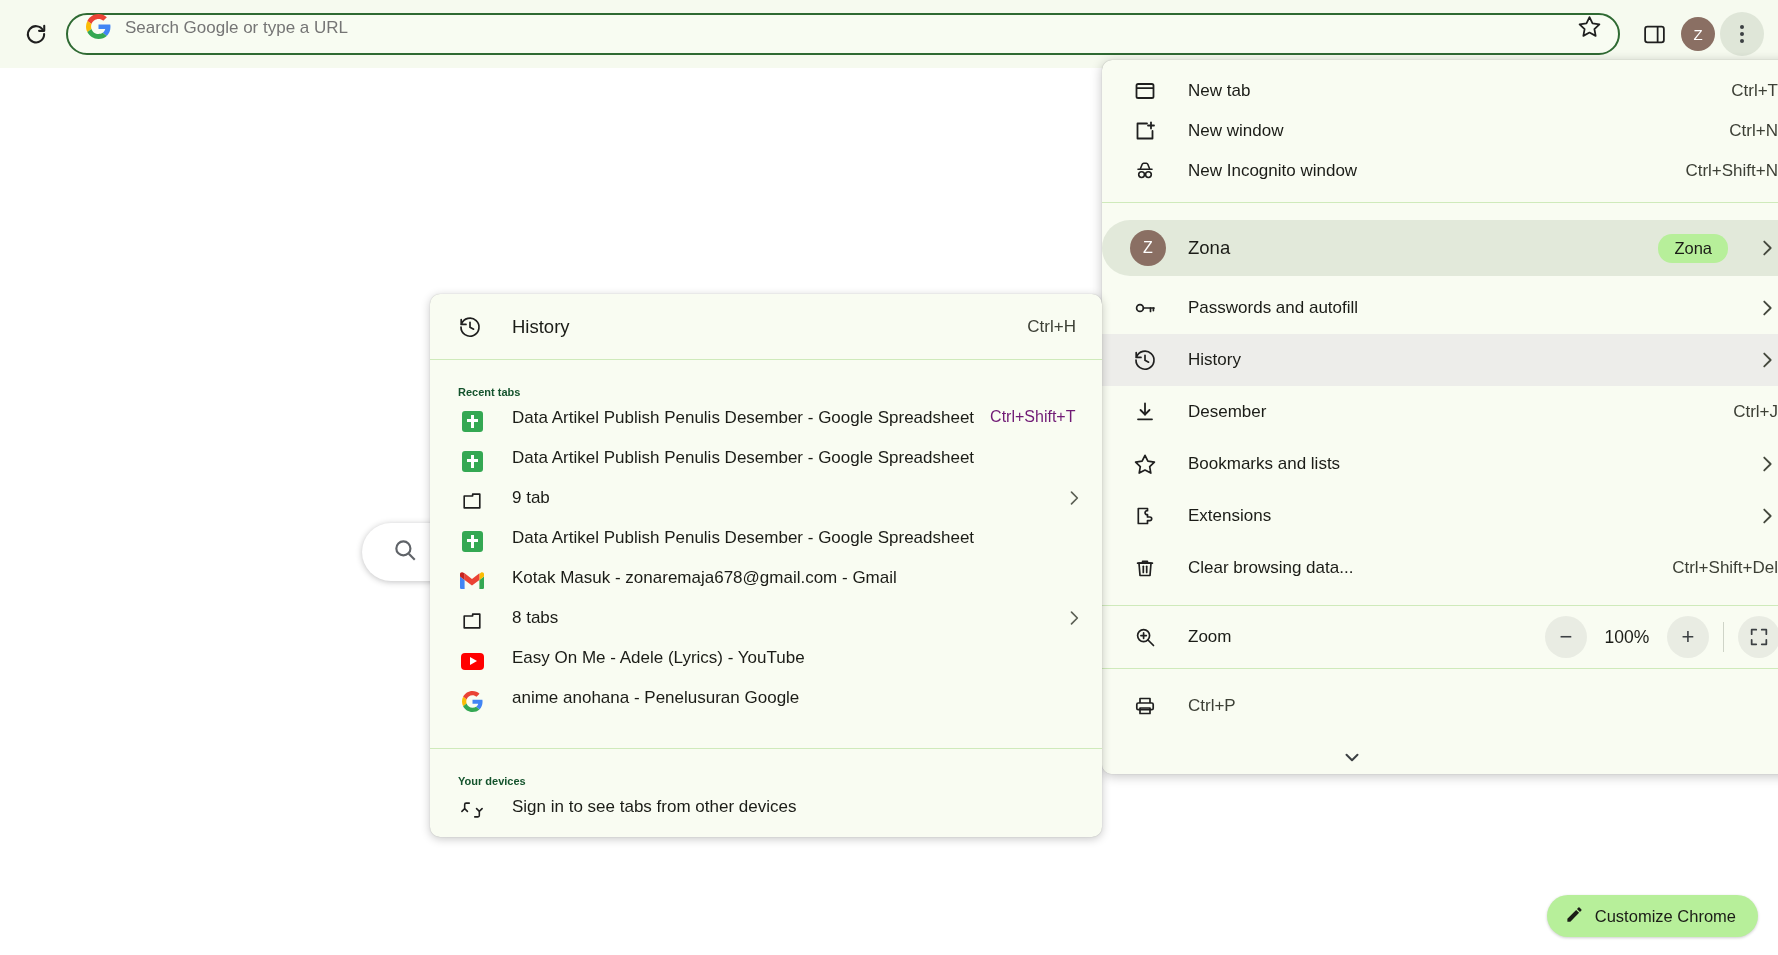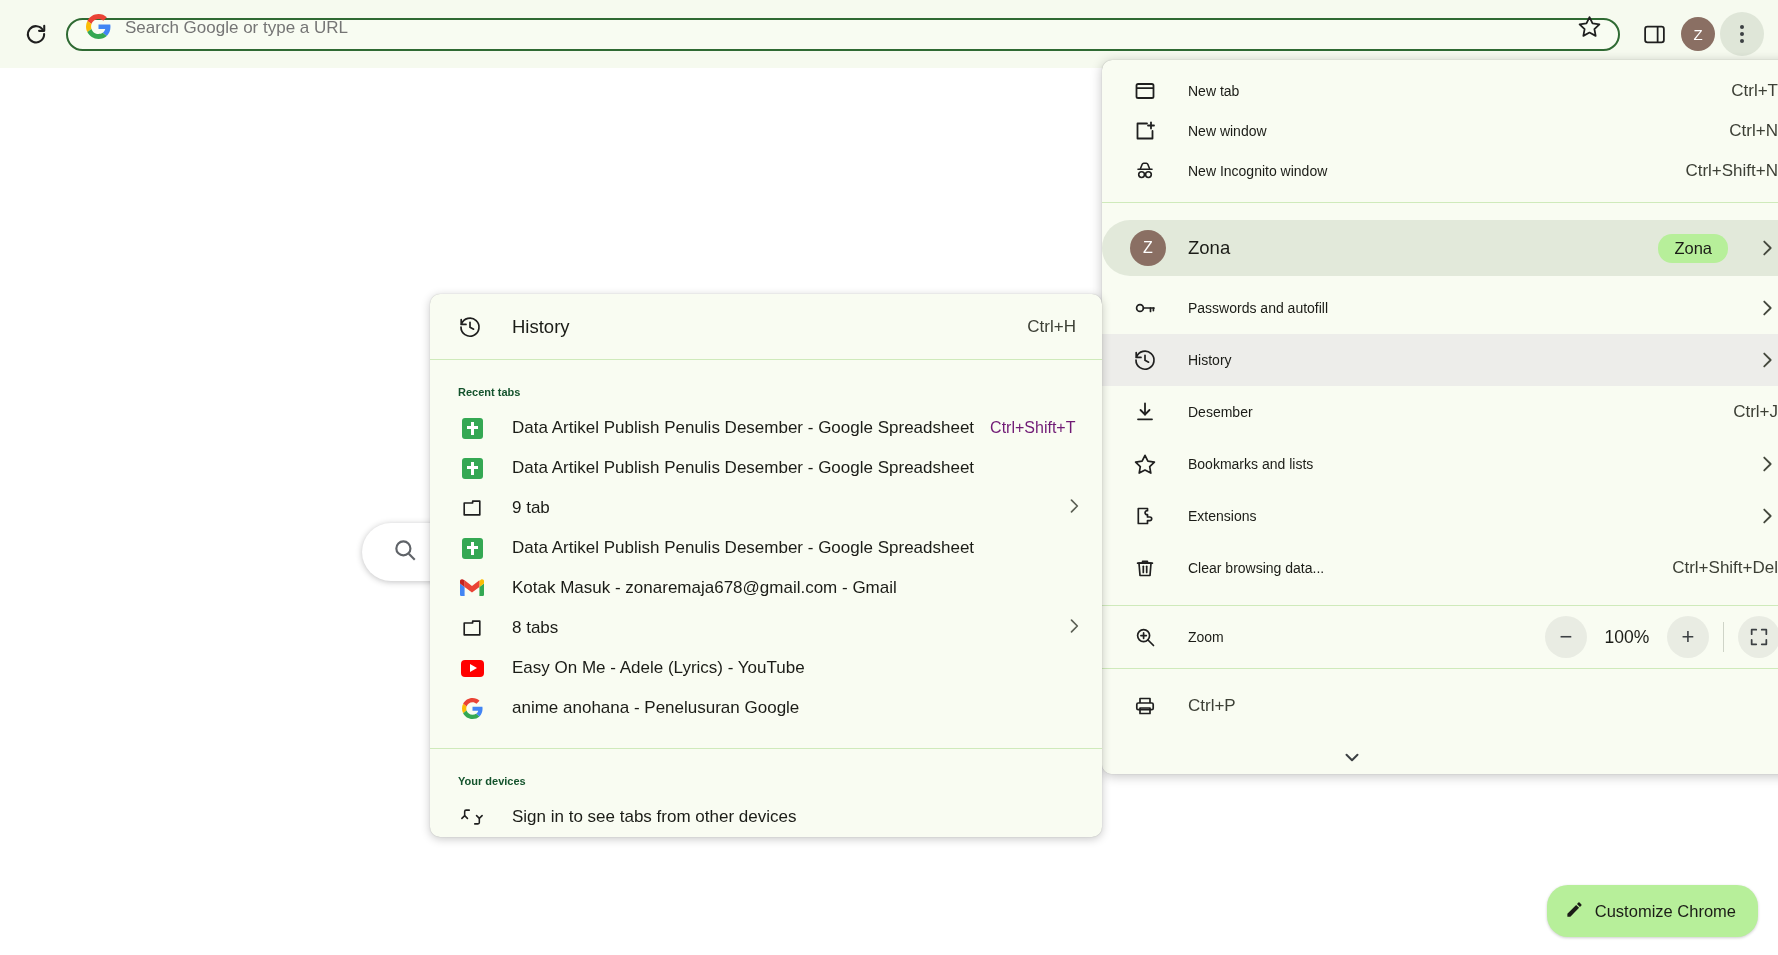--- a/index.html
+++ b/index.html
@@ -21,21 +21,21 @@
     z-index: 5;
   }
   .tb-icon-btn {
     width: 44px; height: 44px;
     display: flex; align-items: center; justify-content: center;
     border-radius: 50%;
     flex: 0 0 auto;
   }
   .omnibox {
     flex: 1 1 auto;
-    height: 33px;
+    height: 42px;
     margin: 0 12px 0 8px;
     border: 2px solid #2f6a33;
     border-radius: 26px;
     background: #f8fcf2;
     display: flex; align-items: center;
     padding: 0 16px 12px 18px;
     position: relative;
   }
   .omnibox .g-logo { flex: 0 0 auto; margin-right: 14px; }
   .omnibox .ob-input {
@@ -85,21 +85,21 @@
     width: 120px; height: 58px;
     background: #fff;
     border-radius: 30px;
     box-shadow: 0 1px 6px rgba(32,33,36,.28);
     display: flex; align-items: center; padding-left: 30px;
   }
 
   
   .customize-btn {
     position: absolute; right: 20px; bottom: 18px;
-    height: 52px;
+    height: 42px;
     background: #b7ef9a;
     border-radius: 21px;
     display: flex; align-items: center;
     padding: 0 22px 0 18px; gap: 11px;
     box-shadow: 0 1px 3px rgba(0,0,0,.2);
     z-index: 6;
     margin-top: 24px;
   }
   .customize-btn span { font-size: 16.5px; color: #1b1c17; }
 
@@ -122,21 +122,21 @@
   }
   .hp-head .hp-ic { width: 28px; margin-right: 26px; display:flex; }
   .hp-head .hp-label { flex: 1 1 auto; font-size: 18.5px; color: #1b1c17; }
   .hp-head .hp-short { font-size: 17px; color: #3d4036; }
   .hp-section {
     font-size: 11px; font-weight: bold; color: #14532d;
     padding: 26px 0 10px 28px;
   }
   .hp-row {
     height: 40px;
-    display: flex; align-items: center;
+    display: flex; 
     padding: 0 18px 0 28px;
   }
   .hp-row .hp-fav { width: 28px; height: 26px; margin-right: 26px; display:flex; align-items:center; justify-content:center; flex:0 0 auto;}
   .hp-row .hp-title {
     font-size: 17px; color: #1b1c17;
     white-space: nowrap; overflow: hidden; text-overflow: ellipsis;
     flex: 0 1 auto;
   }
   .hp-row .hp-acc { font-size: 16px; color: #701a75; margin-left: 16px; white-space: nowrap; }
   .hp-row .hp-chev { margin-left: auto; color: #5c6055; }
@@ -164,21 +164,21 @@
     overflow: hidden;
   }
   .cm-row {
     height: 40px;
     display: flex; align-items: center;
     padding: 0 24px 0 28px;
     position: relative;
   }
   .cm-row.tall { height: 52px; }
   .cm-ic { width: 30px; flex: 0 0 auto; display: flex; align-items: center; justify-content: center; margin-right: 28px; }
-  .cm-label { font-size: 14px; color: #1b1c17; flex: 1 1 auto; white-space: nowrap; }
+  .cm-label { font-size: 17px; color: #1b1c17; flex: 1 1 auto; white-space: nowrap; }
   .cm-label.dim { color: #5c6055; }
   .cm-short { font-size: 17px; color: #3d4036; white-space: nowrap; }
   .cm-chev { margin-left: 22px; color: #44483d; display: flex; }
   .cm-sep { height: 1px; background: #cfeabb; }
   .cm-pad { height: 11px; }
 
   .cm-profile {
     height: 56px;
     margin: 6px 0 6px 0;
     background: #e2e9da;

